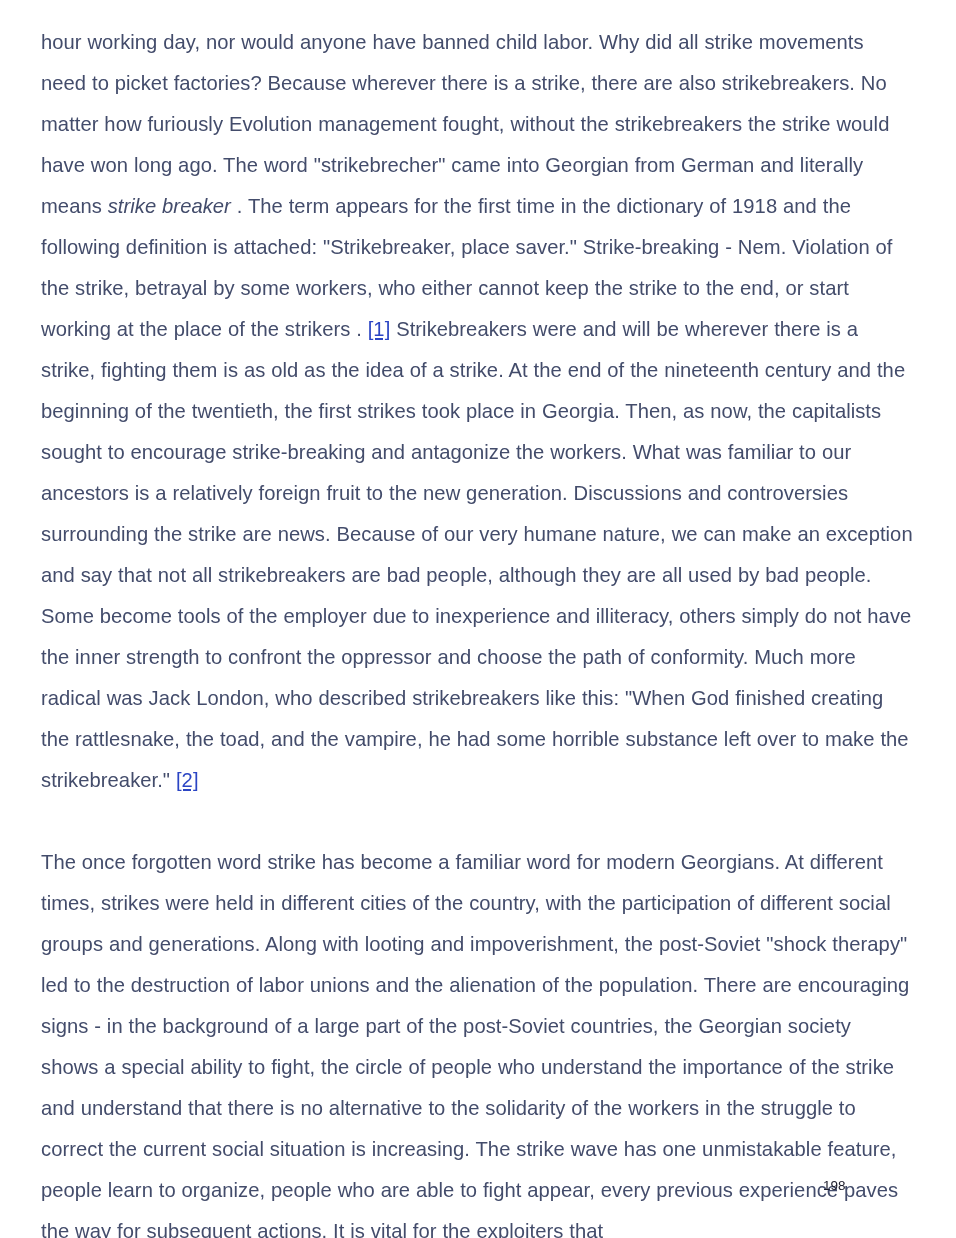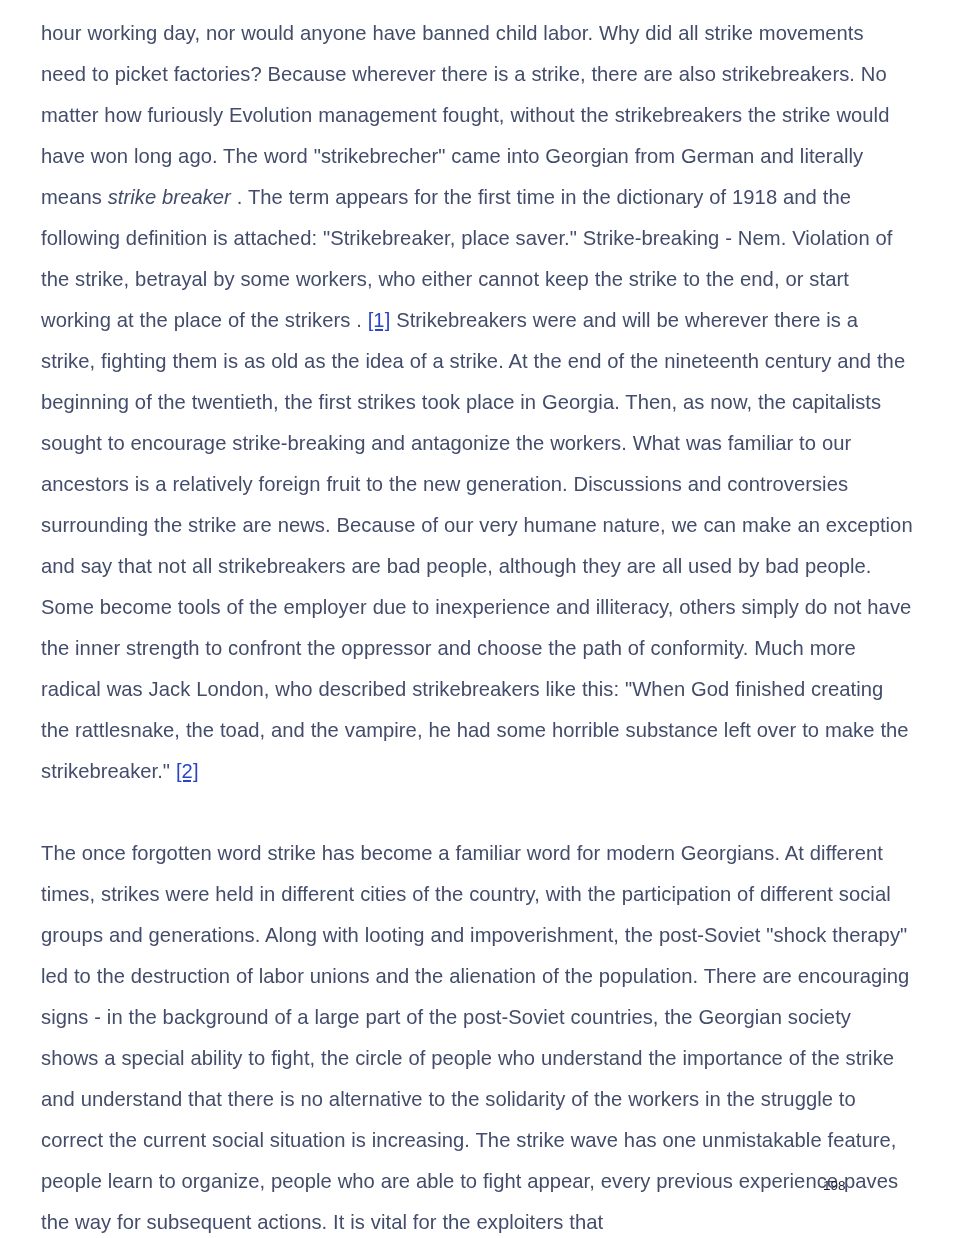--- a/index.html
+++ b/index.html
@@ -36,21 +36,22 @@
     margin: 0;
     font-size: 20.2px;
     line-height: 41px;
     letter-spacing: 0.05px;
     color: #434c6b;
     text-align: left;
     word-spacing: 0.2px;
   }
 
   .para.first {
-    padding-top: 13px;
+    padding-top: 2px;
+    margin-top: 20px;
   }
 
   .para-gap {
     height: 41px;
   }
 
   .footnote-link {
     color: #2b45c4;
     text-decoration: underline;
     text-underline-offset: 2px;

